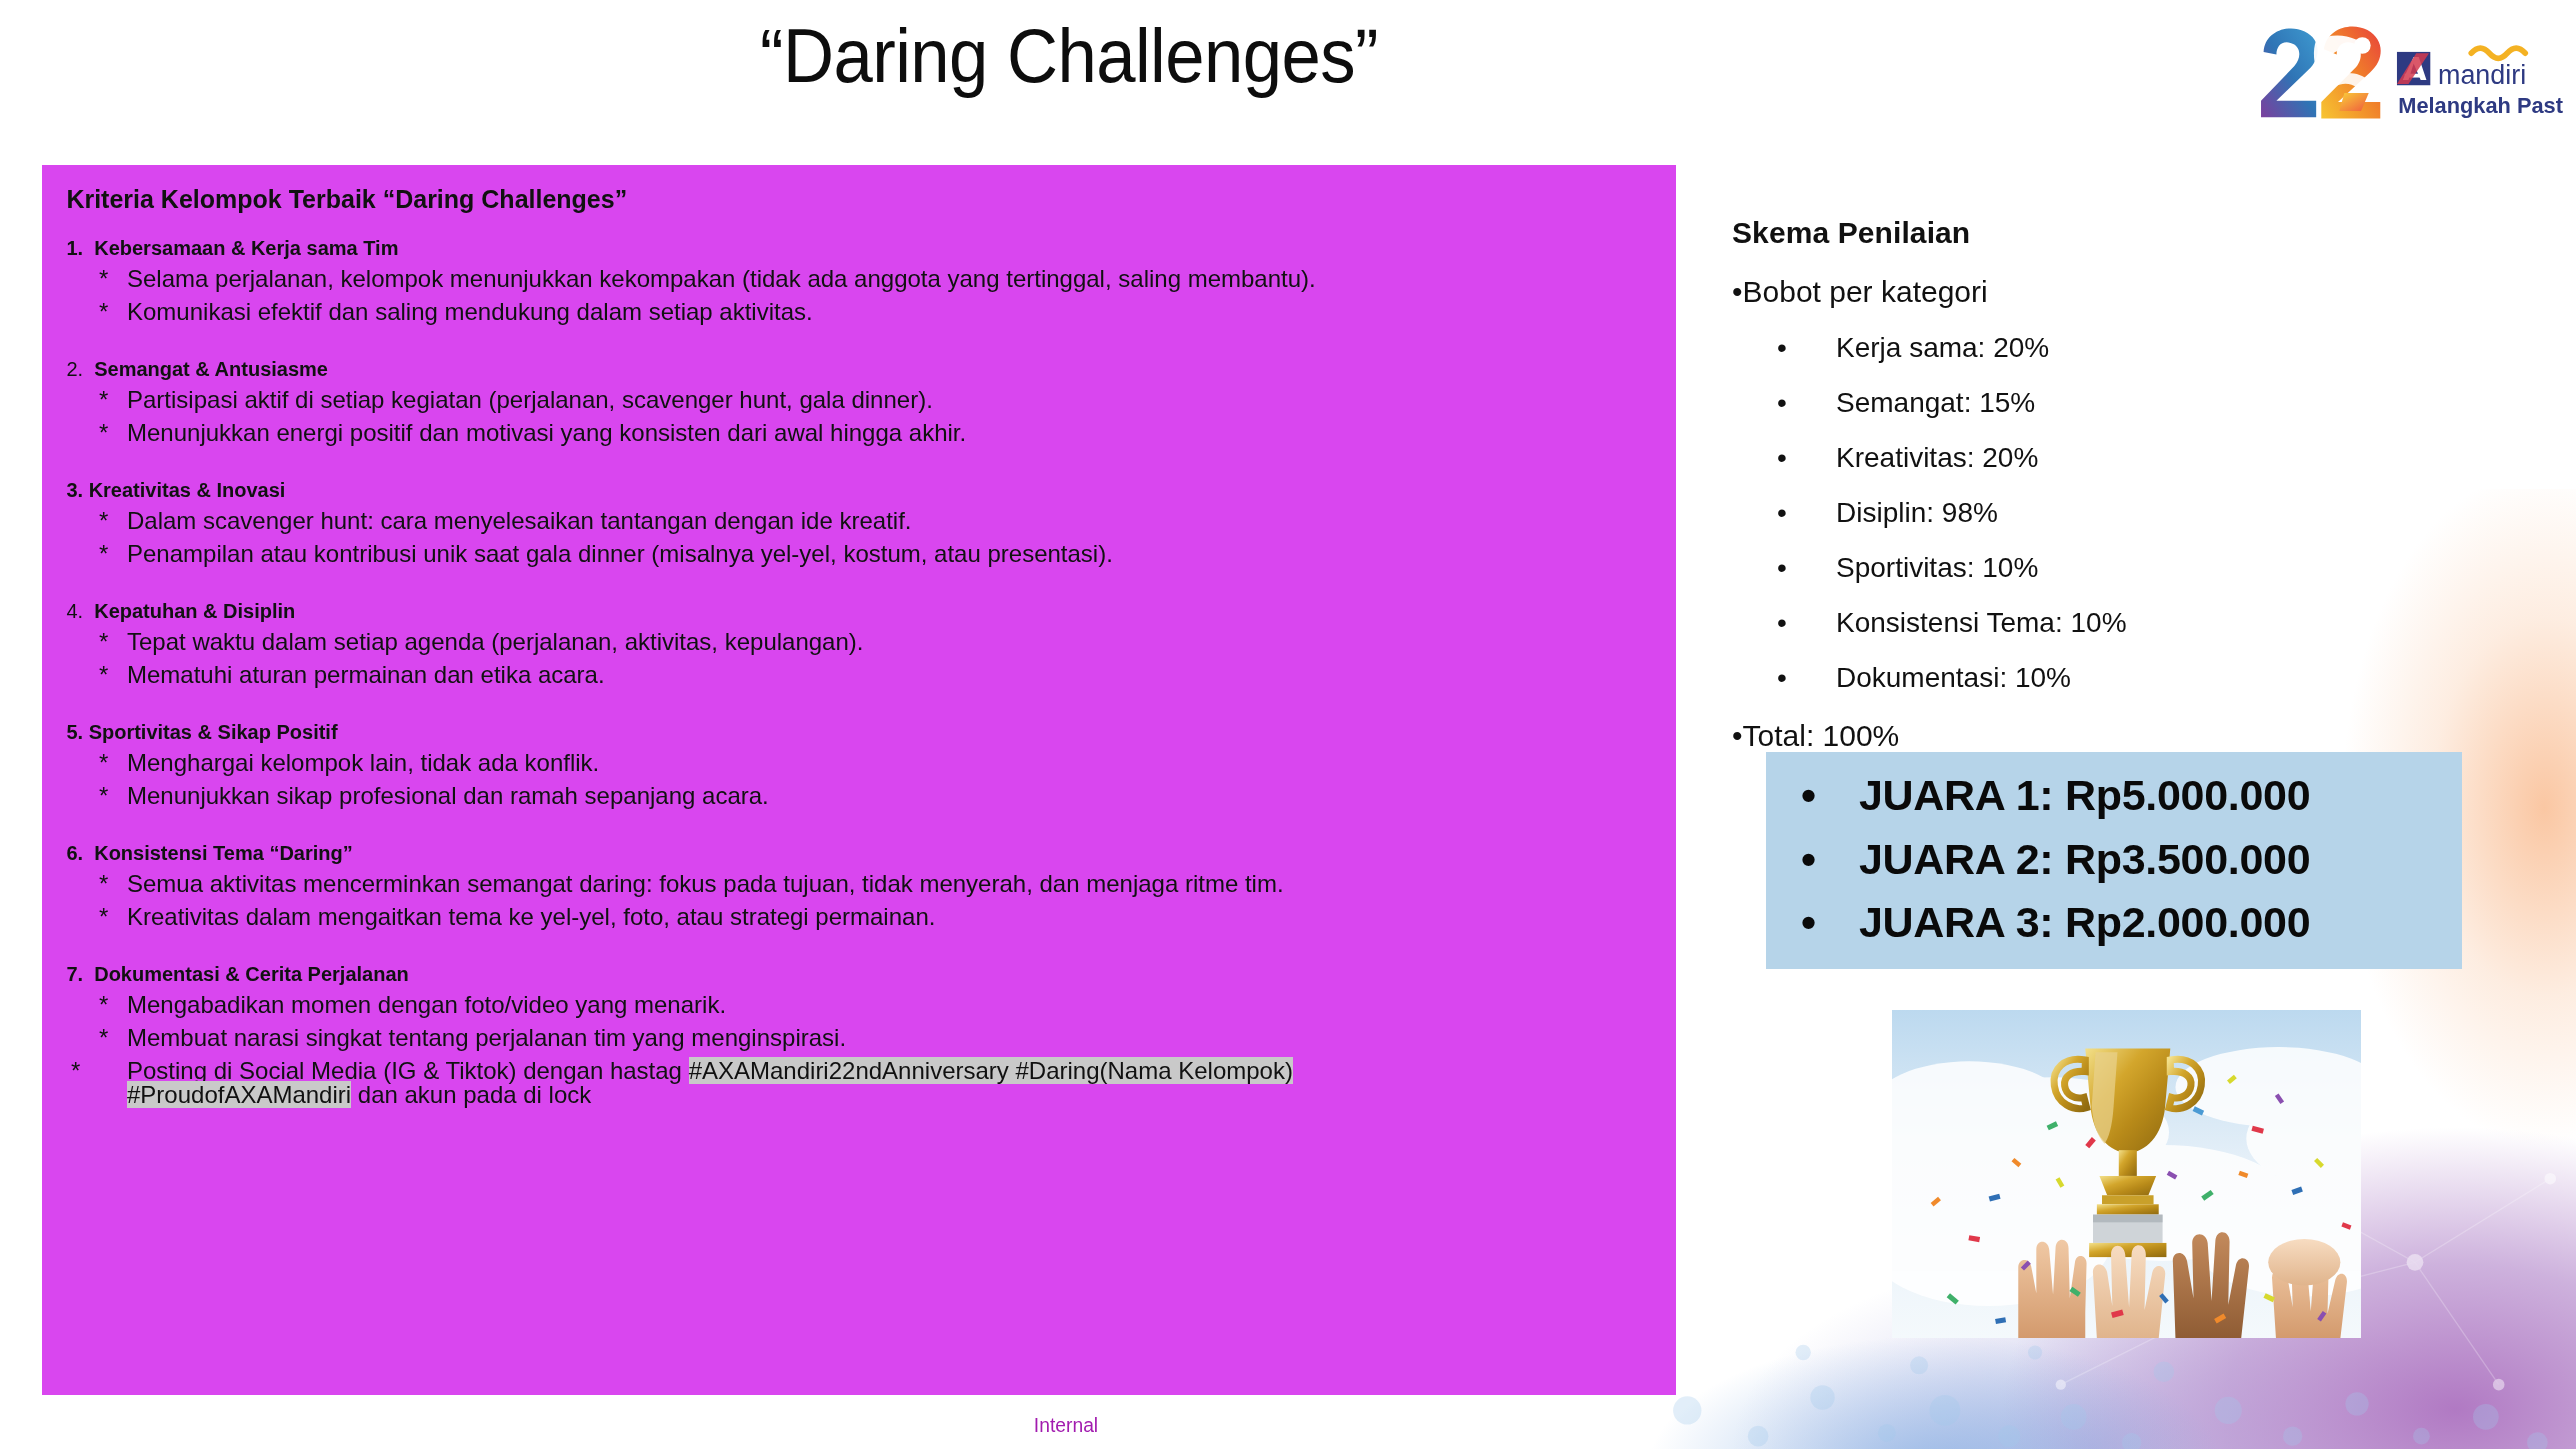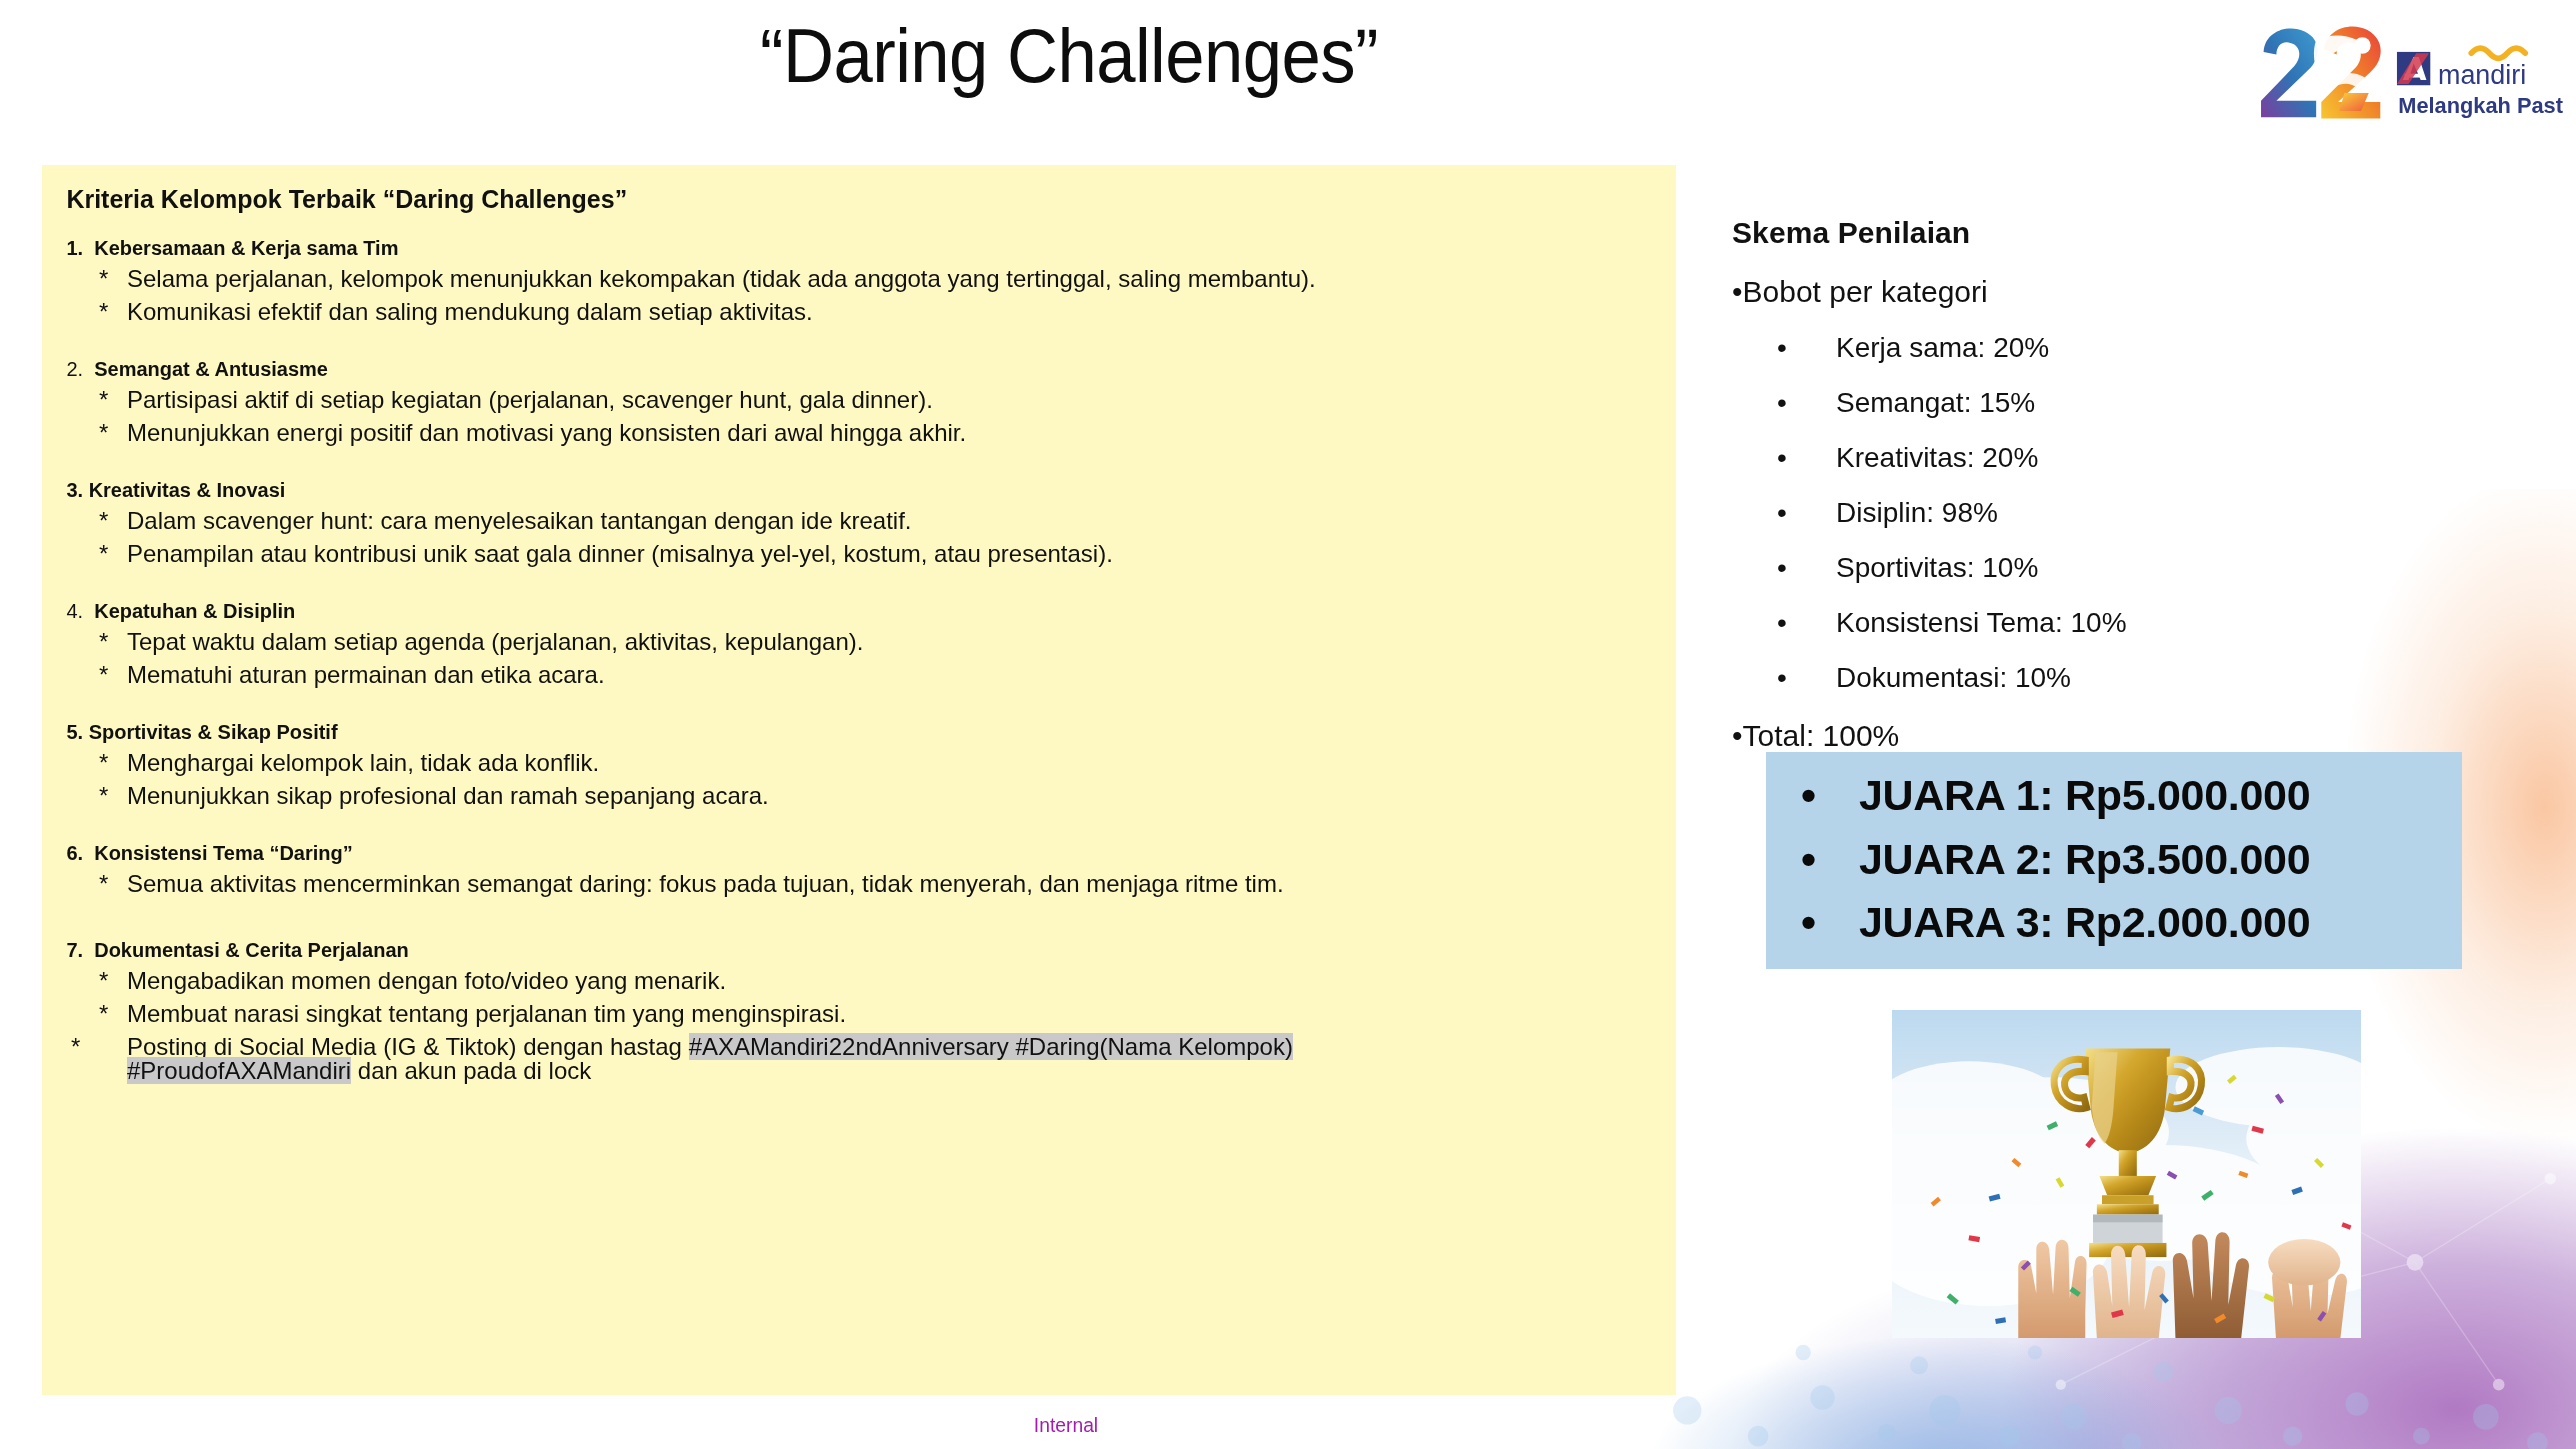--- a/index.html
+++ b/index.html
@@ -39,21 +39,21 @@
     transform:scaleX(0.93); transform-origin:center top;
     z-index:4;
   }
 
   
   .logo { position:absolute; right:13px; top:15.5px; width:309px; height:109px; z-index:5; }
 
   
   .left-panel {
     position:absolute; left:42px; top:165px; width:1634px; height:1230px;
-    background:#fef9c3; z-index:2;
+    background:#d946ef; z-index:2;
     padding:19.3px 22px 0 18px;
     font-size:24.5px; line-height:1.0; color:#111;
   }
   .panel-title { font-weight:bold; font-size:25px; padding-left:6.4px; padding-top:2.6px; }
   .crit { margin-top:0; }
   .crit-head { padding-left:6.4px; font-size:20px; white-space:pre; }
   .crit-head b { font-weight:bold; }
   .crit-head span.num-reg { font-weight:normal; }
   .sub { padding-left:39px; font-size:24px; white-space:pre; }
   .sub .star { display:inline-block; width:28px; }
@@ -227,20 +227,21 @@
         <div class="gap-xs"></div>
         <div class="sub"><span class="star">*</span><span>Menunjukkan sikap profesional dan ramah sepanjang acara.</span></div>
         <div class="gap-xs"></div>
       </div>
       <div class="gap"></div>
       <div class="crit">
         <div class="crit-head"><b>6.</b><b>  Konsistensi Tema “Daring”</b></div>
         <div class="gap-xs"></div>
         <div class="sub"><span class="star">*</span><span>Semua aktivitas mencerminkan semangat daring: fokus pada tujuan, tidak menyerah, dan menjaga ritme tim.</span></div>
         <div class="gap-xs"></div>
+        <div class="sub"><span class="star">*</span><span>Kreativitas dalam mengaitkan tema ke yel-yel, foto, atau strategi permainan.</span></div>
         <div class="gap-xs"></div>
       </div>
       <div class="gap"></div>
       <div class="crit">
         <div class="crit-head"><b>7.</b><b>  Dokumentasi &amp; Cerita Perjalanan</b></div>
         <div class="gap-xs"></div>
         <div class="sub"><span class="star">*</span><span>Mengabadikan momen dengan foto/video yang menarik.</span></div>
         <div class="gap-xs"></div>
         <div class="sub"><span class="star">*</span><span>Membuat narasi singkat tentang perjalanan tim yang menginspirasi.</span></div>
         <div class="gap-xs"></div>

